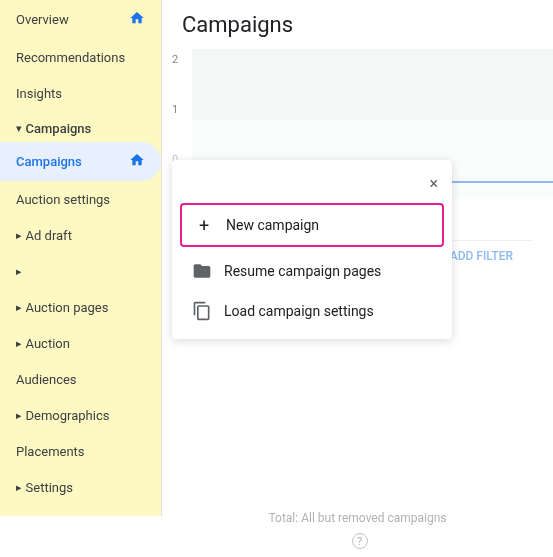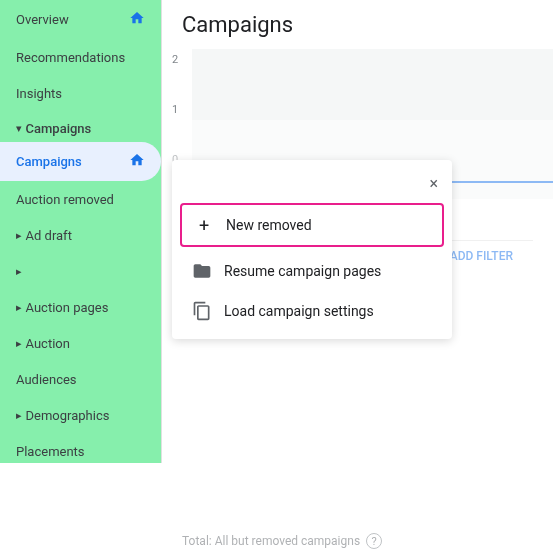--- a/index.html
+++ b/index.html
@@ -11,23 +11,23 @@
       width: 553px;
       height: 557px;
       overflow: hidden;
       display: flex;
     }
 
     
     .sidebar {
       width: 162px;
       min-width: 162px;
-      background: #86efac;
+      background: #fef9c3;
       border-right: 1px solid #e0e0e0;
-      height: 463px;
+      height: 516px;
       overflow: hidden;
       flex-shrink: 0;
       text-align: center;
     }
 
     .sidebar-item {
       display: flex;
       align-items: center;
       padding: 10px 16px;
       cursor: pointer;
@@ -169,21 +169,22 @@
     .bottom-bar {
       position: absolute;
       bottom: 0;
       left: 0;
       right: 0;
       padding: 8px 20px;
       font-size: 12px;
       color: #5f6368;
       display: flex;
       align-items: center;
-      gap: 2px;
+      gap: 8px;
+      flex-direction: column;
     }
 
     .filter-bar {
       display: flex;
       align-items: center;
       justify-content: flex-end;
       padding: 8px 20px;
       border-top: 1px solid #e0e0e0;
       font-size: 12px;
       color: #1a73e8;
@@ -237,21 +238,21 @@
   <div class="sidebar-item active">
     <span>Campaigns</span>
     <span class="item-icon">
       <svg width="16" height="16" viewBox="0 0 24 24" fill="#1a73e8">
           <path d="M10 20v-6h4v6h5v-8h3L12 3 2 12h3v8z"></path>
         </svg>
     </span>
   </div>
 
   <div class="sidebar-item">
-    <span>Auction removed</span>
+    <span>Auction settings</span>
   </div>
 
   <div class="sidebar-item">
     <span class="chevron-icon">▸</span>
     <span>Ad draft</span>
   </div>
 
   <div class="sidebar-item">
     <span class="chevron-icon">▸</span>
   </div>
@@ -313,21 +314,21 @@
 
   <div class="overlay"></div>
 
   <div class="dropdown-menu">
     <div class="dropdown-header">
       <span class="close-btn">×</span>
     </div>
 
     <div class="menu-item highlighted">
       <span class="menu-item-icon" style="font-size:18px; color:#202124; font-weight:400;">+</span>
-      <span style="font-size:14px; color:#202124;">New removed</span>
+      <span style="font-size:14px; color:#202124;">New campaign</span>
     </div>
 
     <div class="menu-item" style="margin-top:4px;">
       <span class="menu-item-icon">
         <svg width="20" height="20" viewBox="0 0 24 24" fill="#5f6368">
             <path d="M10 4H4c-1.1 0-1.99.9-1.99 2L2 18c0 1.1.9 2 2 2h16c1.1 0 2-.9 2-2V8c0-1.1-.9-2-2-2h-8l-2-2z"></path>
           </svg>
       </span>
       <span>Resume campaign pages</span>
     </div>

